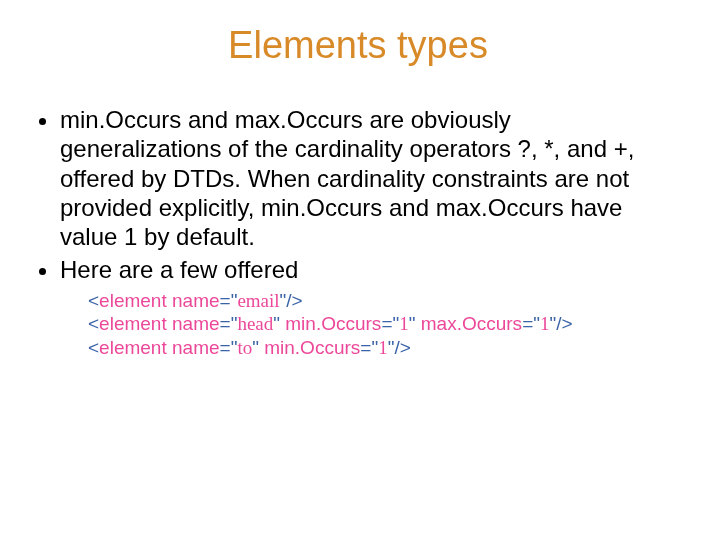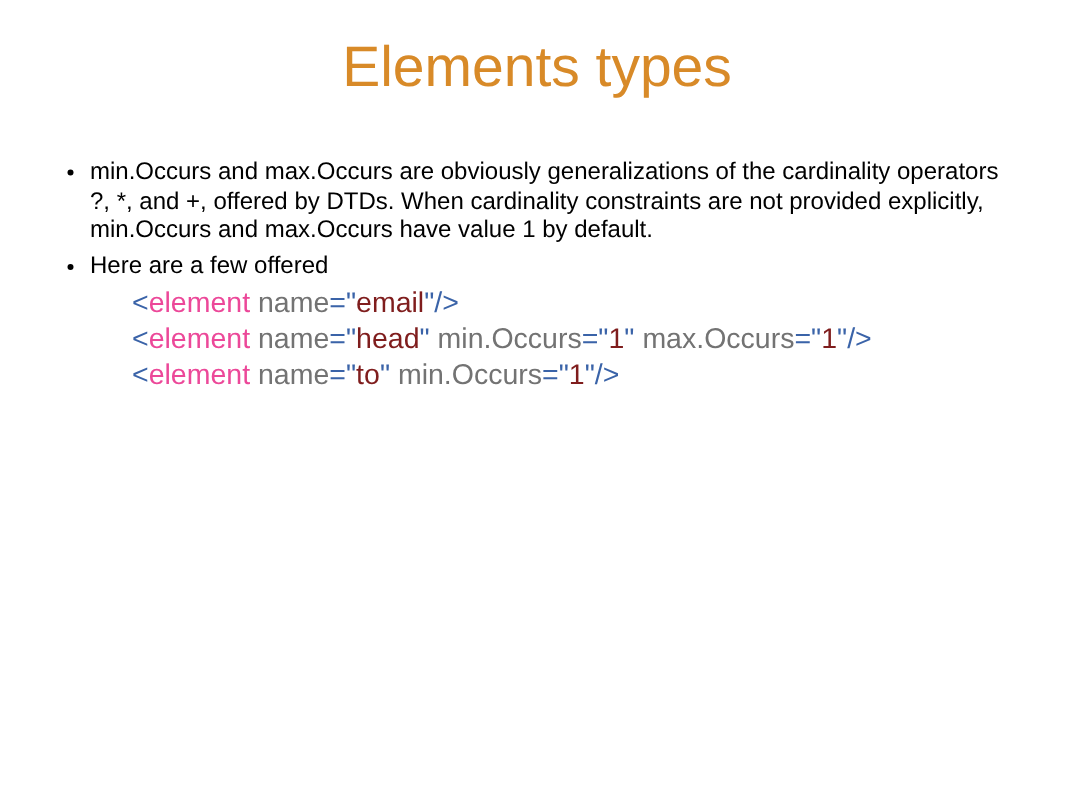--- a/index.html
+++ b/index.html
@@ -24,34 +24,34 @@
     color: #d88a28;
     margin: 0 0 38px 0;
     font-weight: normal;
   }
   ul.main {
     list-style: disc;
     margin: 0;
     padding-left: 20px;
   }
   ul.main > li {
-    font-size: 16px;
+    font-size: 24px;
     line-height: 1.22;
     margin-bottom: 4px;
   }
   .examples {
     margin-top: 2px;
     padding-left: 48px;
     font-size: 19px;
     line-height: 1.25;
   }
   .examples .tag   { color: #ec4899; }
   .examples .punct { color: #3a63a8; }
-  .examples .attr  { color: #737373; }
-  .examples .val   { color: #7f1d1d; }
+  .examples .attr  { color: #ec4899; }
+  .examples .val   { color: #ec4899; font-family: Liberation Serif, serif; }
   .examples .row   { white-space: nowrap; }
 </style>
 </head>
 <body>
 
 <div class="slide">
 
   <h1 class="title">Elements types</h1>
 
   <ul class="main">

